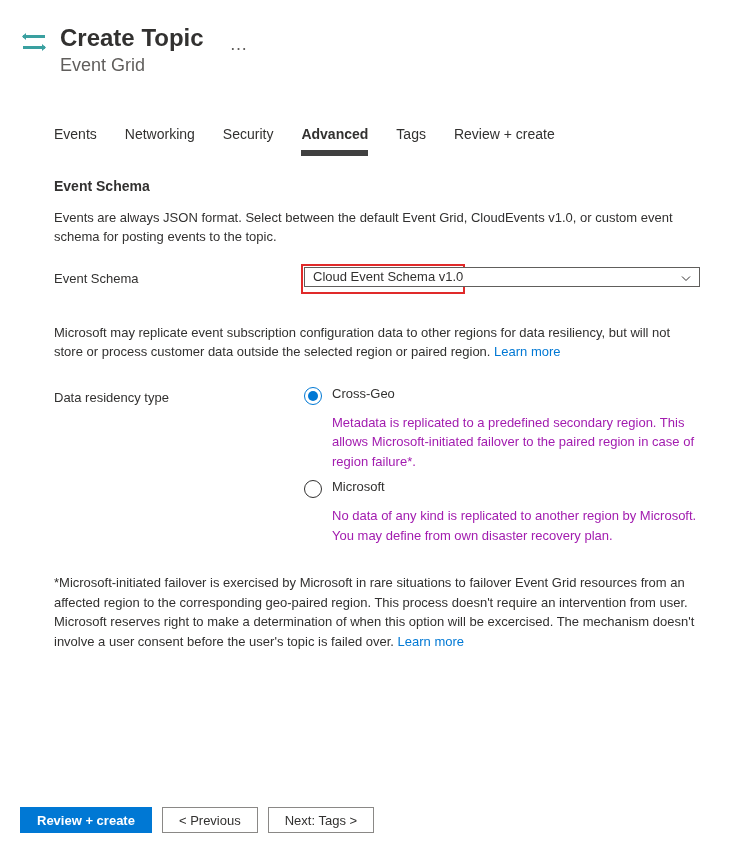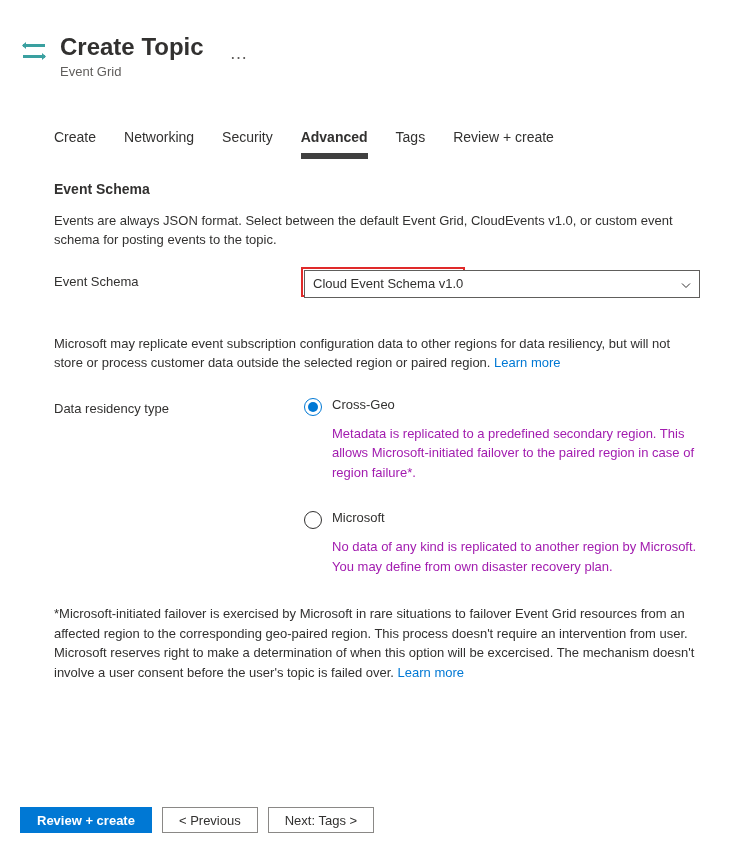--- a/index.html
+++ b/index.html
@@ -8,39 +8,39 @@
       font-size: 13px;
       color: #323130;
       background: #fff;
       width: 754px;
       height: 853px;
       position: relative;
     }
     .header {
       display: flex;
       align-items: flex-start;
-      padding: 33px 20px 20px 20px;
+      padding: 24px 20px 20px 20px;
       gap: 12px;
     }
     .header-icon {
       width: 28px;
       height: 28px;
       margin-top: 4px;
       display: flex;
       align-items: center;
       justify-content: center;
     }
     .header-text h1 {
       font-size: 24px;
       font-weight: 600;
       color: #323130;
       line-height: 1.2;
     }
     .header-text .subtitle {
-      font-size: 13px;
+      font-size: 18px;
       color: #605e5c;
       margin-top: 2px;
     }
     .more-btn {
       font-size: 18px;
       color: #605e5c;
       padding: 4px 8px;
       cursor: pointer;
       letter-spacing: 1px;
       margin-left: 6px;
@@ -101,21 +101,21 @@
       position: absolute;
       top: -3px;
       left: -3px;
       width: 164px;
       height: 30px;
       border: 2px solid #e02a2a;
       pointer-events: none;
     }
     .select {
       width: 100%;
-      height: 28px;
+      height: 20px;
       border: 1px solid #605e5c;
       padding: 2px 24px 2px 8px;
       font-size: 13px;
       background: #fff;
       position: relative;
       cursor: pointer;
       display: flex;
       align-items: center;
     }
     .select-caret {
@@ -129,21 +129,21 @@
       cursor: pointer;
       text-decoration: none;
     }
     .links-block {
       margin-top: -2px;
       line-height: 1.6;
     }
     .radio-group {
       display: flex;
       flex-direction: column;
-      gap: 28px;
+      gap: 8px;
     }
     .radio-item {
       display: flex;
       align-items: flex-start;
       gap: 10px;
     }
     .radio-circle {
       width: 18px;
       height: 18px;
       border: 1px solid #323130;
@@ -224,21 +224,21 @@
   </div>
   <div class="header-text">
     <h1>Create Topic</h1>
     <div class="subtitle">Event Grid</div>
   </div>
   <div class="more-btn">…</div>
 </div>
 
 <div class="content">
   <div class="tabs">
-    <div class="tab">Create</div>
+    <div class="tab">Events</div>
     <div class="tab">Networking</div>
     <div class="tab">Security</div>
     <div class="tab active">Advanced</div>
     <div class="tab">Tags</div>
     <div class="tab">Review + create</div>
   </div>
 
   <div class="section-title">Event Schema</div>
   <div class="section-desc">Events are always JSON format. Select between the default Event Grid, CloudEvents v1.0, or custom event schema for posting events to the topic.</div>
 

